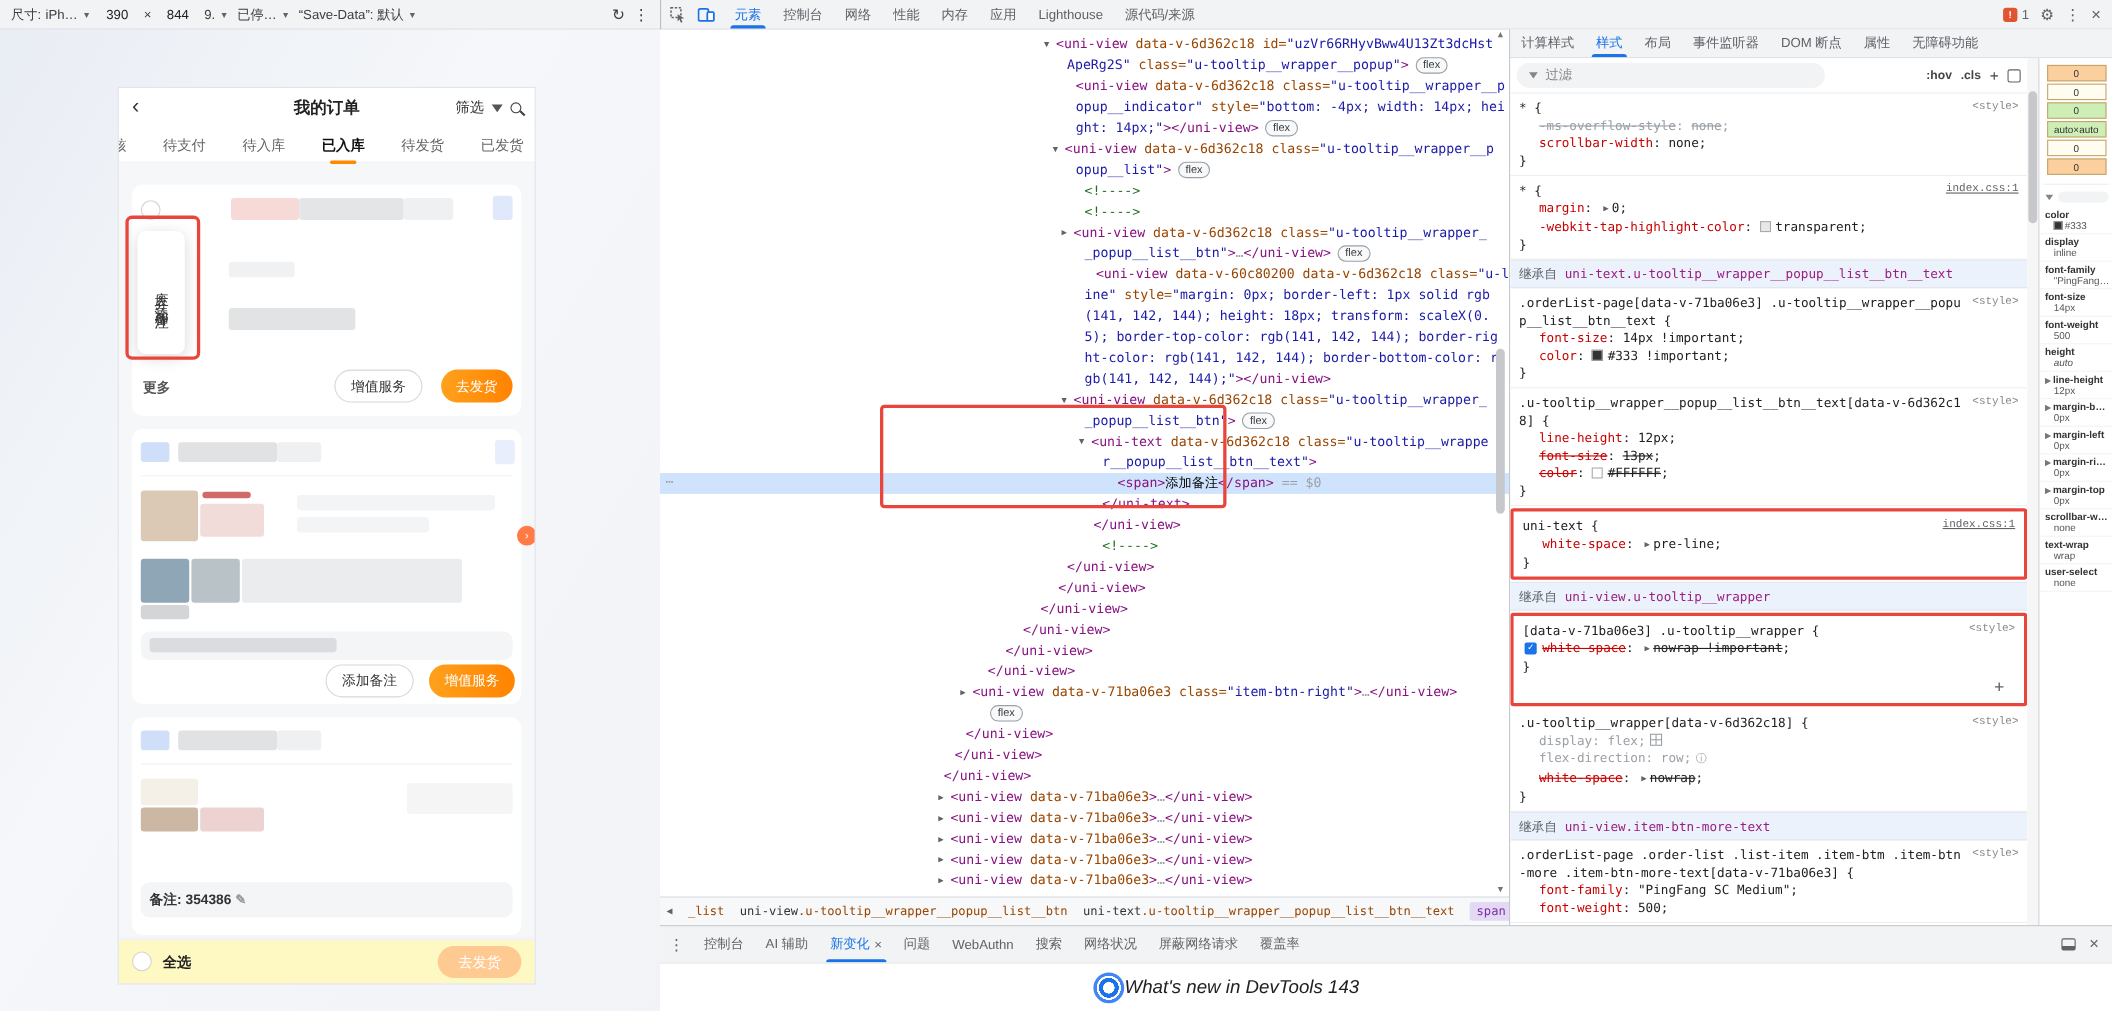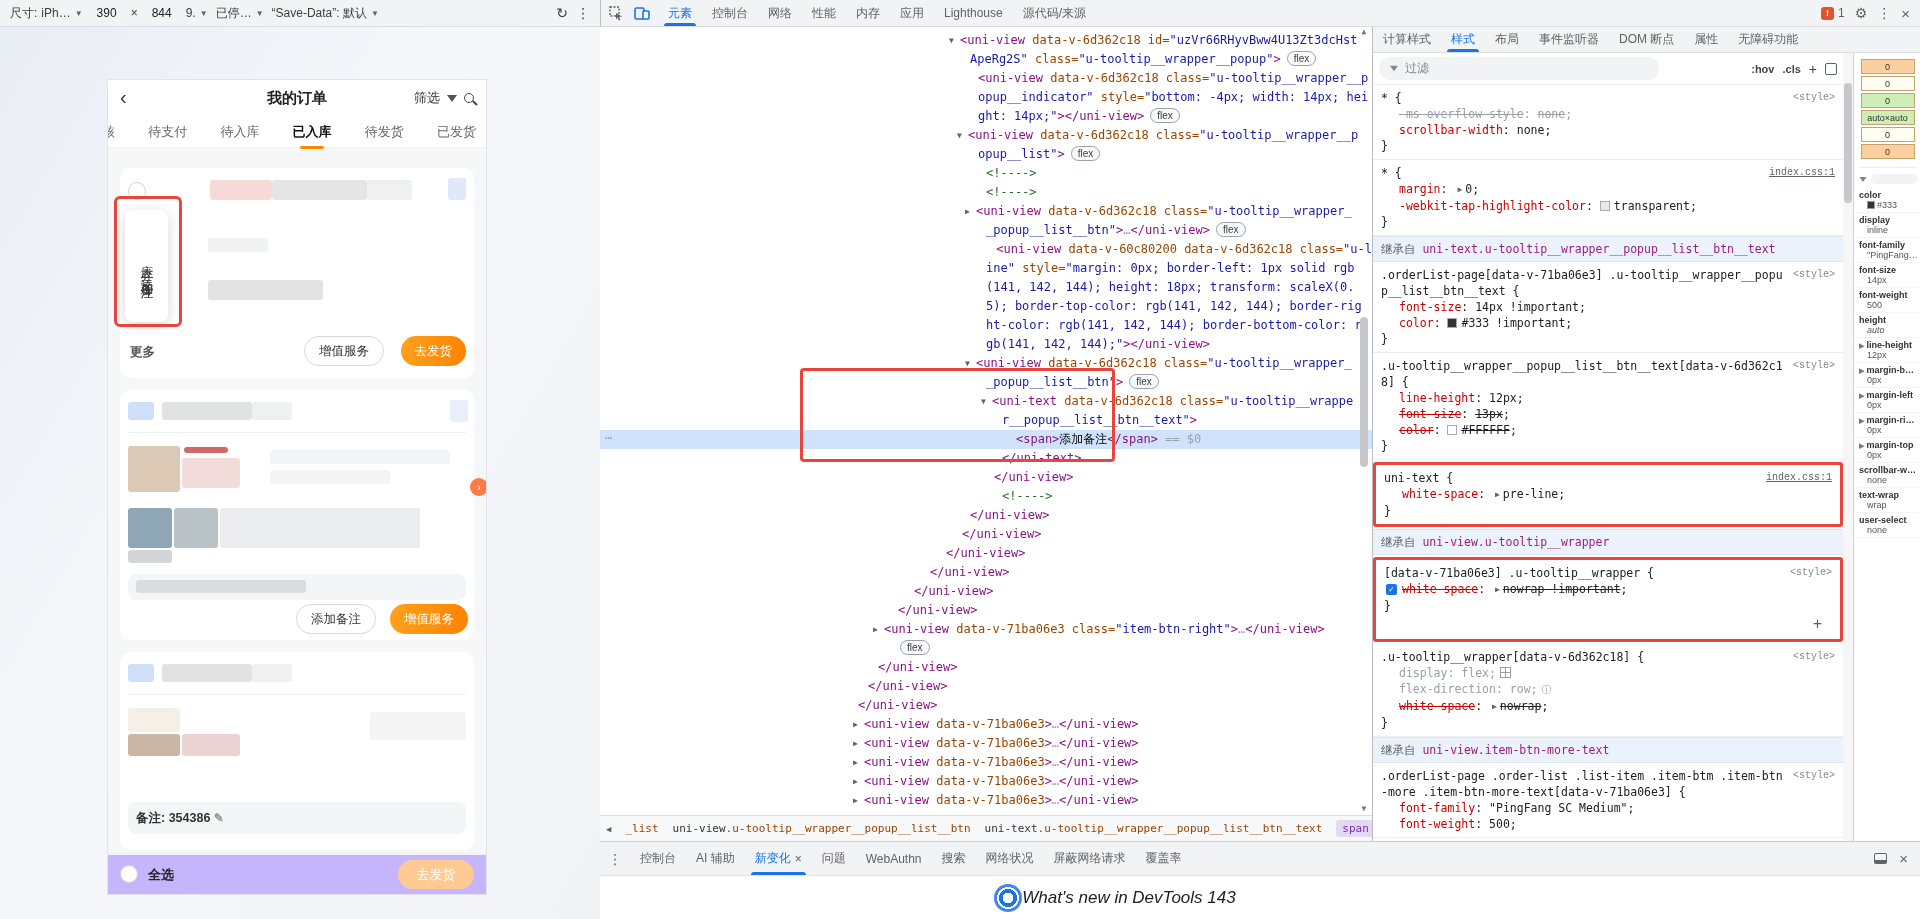--- a/index.html
+++ b/index.html
@@ -55,21 +55,21 @@
   .circ{position:absolute;width:18px;height:18px;border:1.5px solid #d4d4d4;border-radius:50%;background:#fff;}
   .pillbtn{position:absolute;height:30px;border-radius:16px;display:flex;align-items:center;justify-content:center;
            font-size:12.5px;padding:0 14px;}
   .pill-outline{border:1px solid #d8d8d8;color:#333;background:#fff;}
   .pill-orange{background:linear-gradient(90deg,#ffa11d,#ff8300);color:#fff;}
   .tooltip-pop{position:absolute;left:17px;top:130px;width:43px;height:112px;background:#fff;border-radius:8px;
                box-shadow:0 3px 14px rgba(0,0,0,.16);display:flex;flex-direction:column;align-items:center;
                justify-content:center;gap:10px;z-index:3;}
   .vtxt{writing-mode:vertical-lr;text-orientation:upright;font-size:13px;color:#333;letter-spacing:2px;}
   .redbox{position:absolute;border:3px solid #e8463c;border-radius:6px;z-index:5;background:transparent;}
-  .ph-bottom{position:absolute;left:0;top:775px;width:378px;height:39px;background:#c4b5fd;display:flex;align-items:center;
+  .ph-bottom{position:absolute;left:0;top:775px;width:378px;height:39px;background:#fef9c3;display:flex;align-items:center;
              padding:0 12px;box-shadow:0 -1px 4px rgba(0,0,0,.04);}
   .ph-selectall{font-size:13px;font-weight:700;color:#222;margin-left:28px;}
   .ph-gobtn{position:absolute;right:12px;top:5px;width:76px;height:29px;border-radius:15px;background:#ffca92;
             color:#fff;font-size:13px;display:flex;align-items:center;justify-content:center;}
   .handle{position:absolute;right:-2px;top:398px;width:18px;height:18px;border-radius:50%;background:#ff7a45;
           color:#fff;font-size:10px;display:flex;align-items:center;justify-content:center;z-index:4;}
   .note-text{position:absolute;font-size:12.5px;color:#333;font-weight:bold;}
   .pencil{color:#999;font-size:12px;}
 
   

